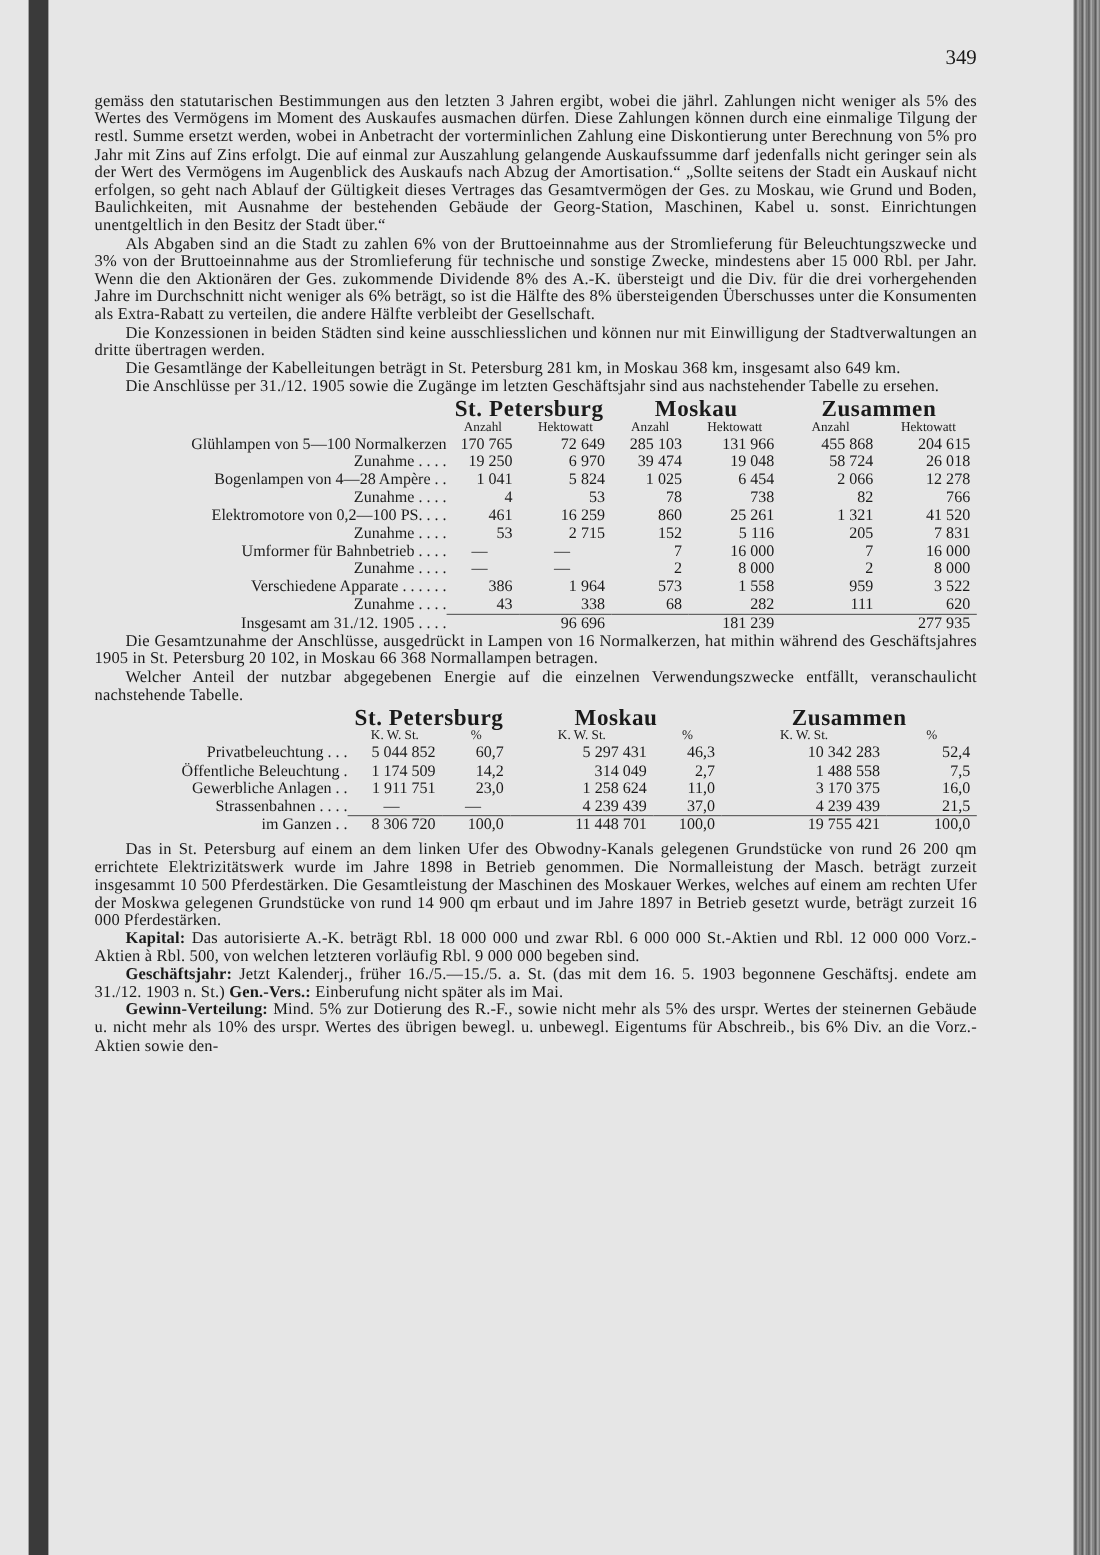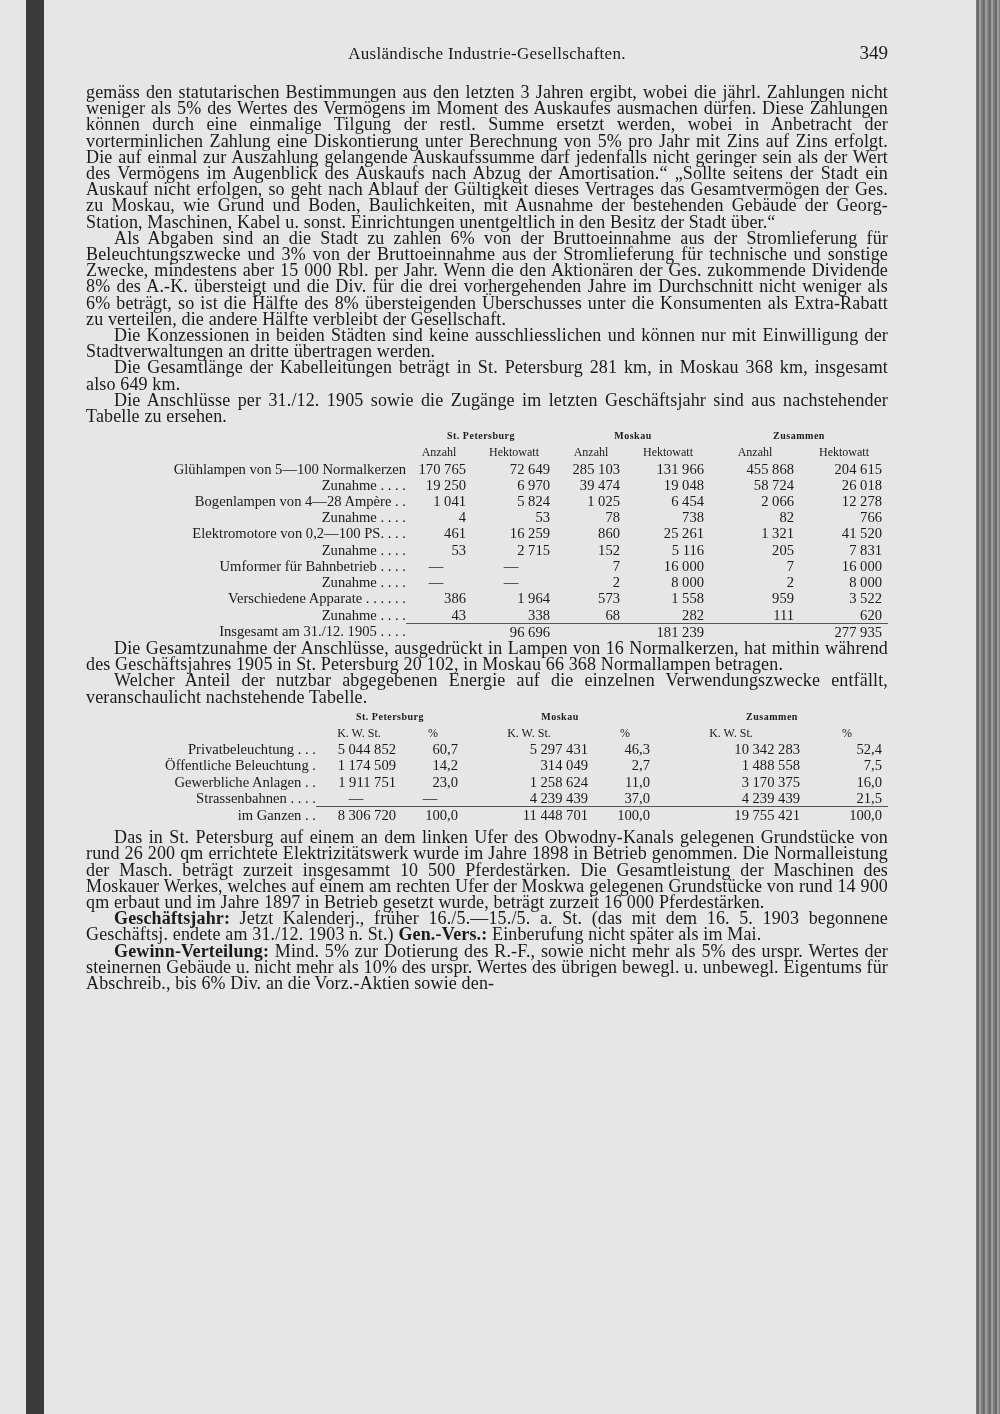--- a/index.html
+++ b/index.html
@@ -21,49 +21,48 @@
     position: absolute; left: 86px; top: 40px; width: 802px;
   }
   .running-head {
     position: relative; height: 30px; font-size: 17px;
   }
   .running-title {
     position: absolute; left: 0; right: 0; text-align: center; top: 4px; letter-spacing: 0.3px;
   }
   .page-number { position: absolute; right: 0; top: 2px; font-size: 19px; }
   .text {
-    font-size: 18px; line-height: 16.2px; text-align: justify;
+    font-size: 15px; line-height: 16.2px; text-align: justify;
     letter-spacing: 0.15px; margin: 0;
   }
   .text.indent { text-indent: 28px; }
   .first-para { margin-top: 14px; }
   .bold { font-weight: bold; }
 
   
   table.stat { border-collapse: collapse; width: 802px; font-size: 14.6px; }
   table.stat td, table.stat th { padding: 0; line-height: 16.2px; white-space: nowrap; }
-  table.stat th.city { font-weight: bold; text-align: center; font-size: 10px; letter-spacing: 0.5px; }
+  table.stat th.city { font-weight: bold; text-align: center; font-size: 21px; letter-spacing: 0.5px; }
   table.stat th.sub { font-weight: normal; font-size: 12px; text-align: center; }
   table.stat td.label { text-align: right; }
   table.stat td.label.sub-label { padding-left: 150px; }
   table.stat td.num { text-align: right; padding-right: 6px; }
   table.stat td.num.dash { text-align: center; }
   table.stat tr.rule td.ruled { border-top: 1px solid #555; }
   table.t1 col.c-label { width: 320px; }
   table.t2 col.c-label { width: 230px; }
 </style>
 </head>
 <body>
 
 <div class="left-binding"></div>
 <div class="right-edge"></div>
 
 <div class="page">
   <div class="running-head">
-    <div class="running-title">Ausländische Industrie-Gesellschaften.</div>
     <div class="page-number">349</div>
   </div>
 
   <div>
     <p class="text first-para">gemäss den statutarischen Bestimmungen aus den letzten 3 Jahren ergibt, wobei die jährl. Zahlungen nicht weniger als 5% des Wertes des Vermögens im Moment des Auskaufes ausmachen dürfen. Diese Zahlungen können durch eine einmalige Tilgung der restl. Summe ersetzt werden, wobei in Anbetracht der vorterminlichen Zahlung eine Diskontierung unter Berechnung von 5% pro Jahr mit Zins auf Zins erfolgt. Die auf einmal zur Auszahlung gelangende Auskaufssumme darf jedenfalls nicht geringer sein als der Wert des Vermögens im Augenblick des Auskaufs nach Abzug der Amortisation.“ „Sollte seitens der Stadt ein Auskauf nicht erfolgen, so geht nach Ablauf der Gültigkeit dieses Vertrages das Gesamtvermögen der Ges. zu Moskau, wie Grund und Boden, Baulichkeiten, mit Ausnahme der bestehenden Gebäude der Georg-Station, Maschinen, Kabel u. sonst. Einrichtungen unentgeltlich in den Besitz der Stadt über.“</p>
     <p class="text indent">Als Abgaben sind an die Stadt zu zahlen 6% von der Bruttoeinnahme aus der Stromlieferung für Beleuchtungszwecke und 3% von der Bruttoeinnahme aus der Stromlieferung für technische und sonstige Zwecke, mindestens aber 15 000 Rbl. per Jahr. Wenn die den Aktionären der Ges. zukommende Dividende 8% des A.-K. übersteigt und die Div. für die drei vorhergehenden Jahre im Durchschnitt nicht weniger als 6% beträgt, so ist die Hälfte des 8% übersteigenden Überschusses unter die Konsumenten als Extra-Rabatt zu verteilen, die andere Hälfte verbleibt der Gesellschaft.</p>
     <p class="text indent">Die Konzessionen in beiden Städten sind keine ausschliesslichen und können nur mit Einwilligung der Stadtverwaltungen an dritte übertragen werden.</p>
     <p class="text indent">Die Gesamtlänge der Kabelleitungen beträgt in St. Petersburg 281 km, in Moskau 368 km, insgesamt also 649 km.</p>
     <p class="text indent">Die Anschlüsse per 31./12. 1905 sowie die Zugänge im letzten Geschäftsjahr sind aus nachstehender Tabelle zu ersehen.</p>
   </div>
@@ -271,16 +270,17 @@
           <td class="num ruled">11 448 701</td>
           <td class="num ruled">100,0</td>
           <td class="num ruled">19 755 421</td>
           <td class="num ruled">100,0</td>
         </tr>
       </tbody>
   </table>
 
   <div id="bottom-section" style="margin-top:6px;">
       <p class="text indent"><span>Das in St. Petersburg auf einem an dem linken Ufer des Obwodny-Kanals gelegenen Grundstücke von rund 26 200 qm errichtete Elektrizitätswerk wurde im Jahre 1898 in Betrieb genommen. Die Normalleistung der Masch. beträgt zurzeit insgesammt 10 500 Pferdestärken. Die Gesamtleistung der Maschinen des Moskauer Werkes, welches auf einem am rechten Ufer der Moskwa gelegenen Grundstücke von rund 14 900 qm erbaut und im Jahre 1897 in Betrieb gesetzt wurde, beträgt zurzeit 16 000 Pferdestärken.</span></p>
+      <p class="text indent"><span class="bold">Kapital:</span><span> Das autorisierte A.-K. beträgt Rbl. 18 000 000 und zwar Rbl. 6 000 000 St.-Aktien und Rbl. 12 000 000 Vorz.-Aktien à Rbl. 500, von welchen letzteren vorläufig Rbl. 9 000 000 begeben sind.</span></p>
       <p class="text indent"><span class="bold">Geschäftsjahr:</span><span> Jetzt Kalenderj., früher 16./5.—15./5. a. St. (das mit dem 16. 5. 1903 begonnene Geschäftsj. endete am 31./12. 1903 n. St.)</span><span class="bold"> Gen.-Vers.:</span><span> Einberufung nicht später als im Mai.</span></p>
       <p class="text indent"><span class="bold">Gewinn-Verteilung:</span><span> Mind. 5% zur Dotierung des R.-F., sowie nicht mehr als 5% des urspr. Wertes der steinernen Gebäude u. nicht mehr als 10% des urspr. Wertes des übrigen bewegl. u. unbewegl. Eigentums für Abschreib., bis 6% Div. an die Vorz.-Aktien sowie den-</span></p>
     </div>
 </div>
 
 </body></html>

